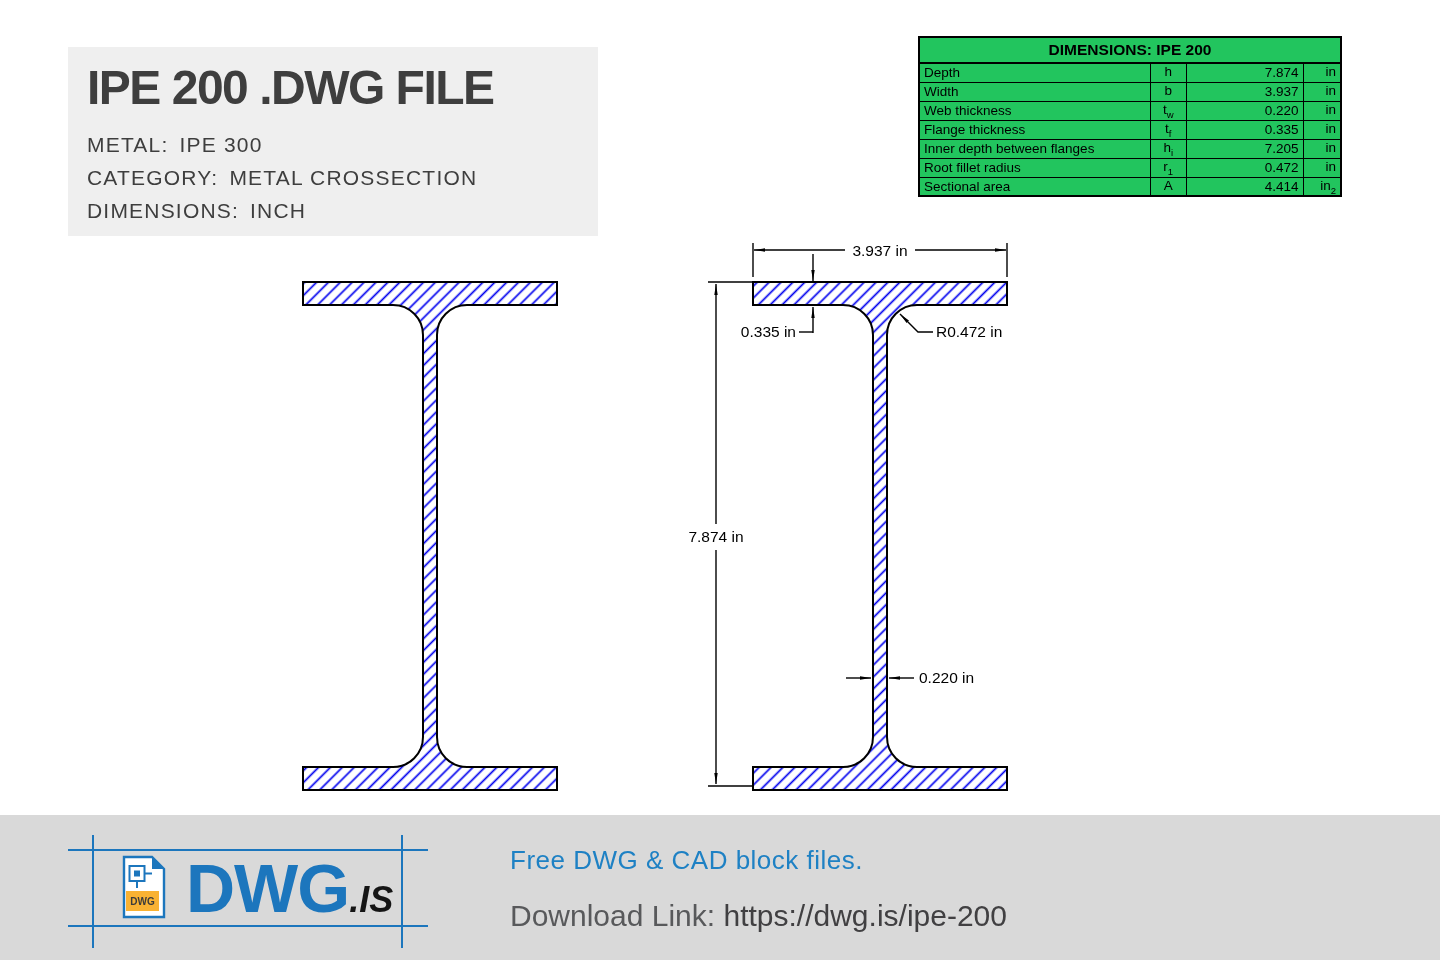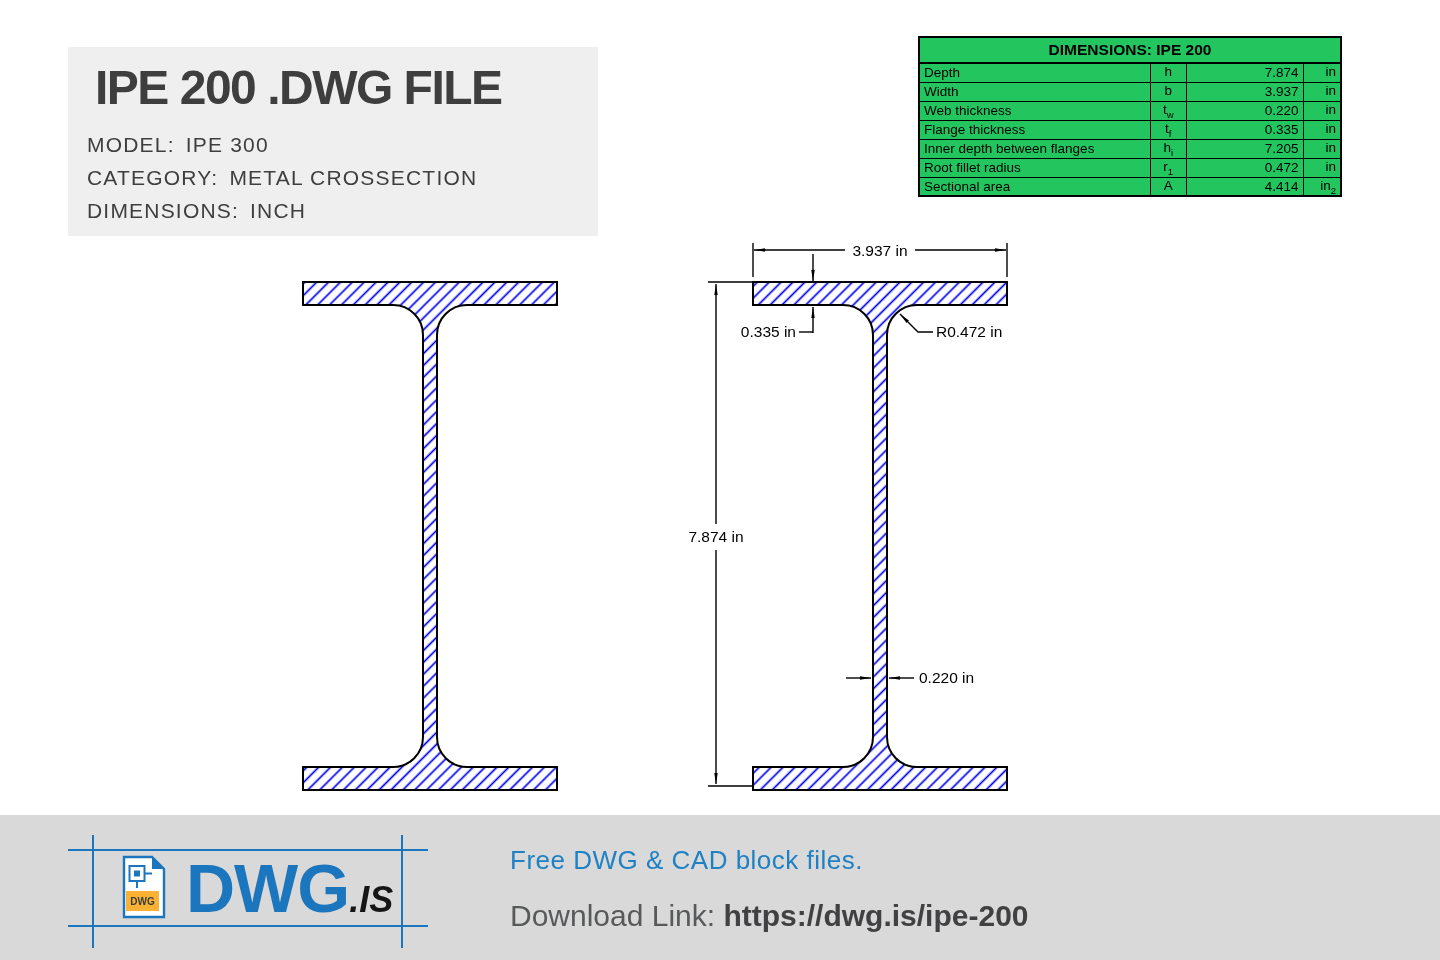--- a/index.html
+++ b/index.html
@@ -14,21 +14,20 @@
   
   .header-block {
     position:absolute; left:68px; top:47px; width:530px; height:189px;
     background:var(--header-bg,#efefef);
     padding:13px 0 0 19px;
     color:var(--heading-text,#3e3e3e);
   }
   .page-title {
     font-size:48px; font-weight:bold; letter-spacing:-1.5px;
     color:var(--heading-text,#3e3e3e);
-    margin-left:8px;
   }
   .meta { margin-top:13px; font-size:21px; letter-spacing:1.2px; line-height:33px; }
   .meta-value { margin-left:11px; }
 
   
   .spec-table {
     position:absolute; left:918px; top:36px; width:424px;
     border-collapse:collapse; background:#22c55e;
     border:2.5px solid #000;
   }
@@ -72,30 +71,30 @@
   .logo-suffix { font-size:36px; font-weight:bold; color:var(--logo-suffix-black,#151515);font-style:italic; }
   .footer-heading {
     position:absolute; left:510px; top:30px;
     font-size:26px; letter-spacing:0.5px;
     color:var(--footer-heading-blue,#1e81c4);
   }
   .download-line {
     position:absolute; left:510px; top:84px;
     font-size:30px; color:var(--download-label-gray,#58595b);
   }
-  .download-url { font-weight:bold; color:var(--download-url-dark,#414042); }
+  .download-url { font-weight:normal; color:var(--download-url-dark,#414042); }
 </style>
 </head>
 <body>
 
 <div class="header-block">
   <div class="page-title">IPE 200 .DWG FILE</div>
   <div class="meta">
     <div>
-      <span>MODEL:</span><span class="meta-value">IPE 300</span>
+      <span>METAL:</span><span class="meta-value">IPE 300</span>
     </div>
     <div>
       <span>CATEGORY:</span><span class="meta-value">METAL CROSSECTION</span>
     </div>
     <div>
       <span>DIMENSIONS:</span><span class="meta-value">INCH</span>
     </div>
   </div>
 </div>
 

